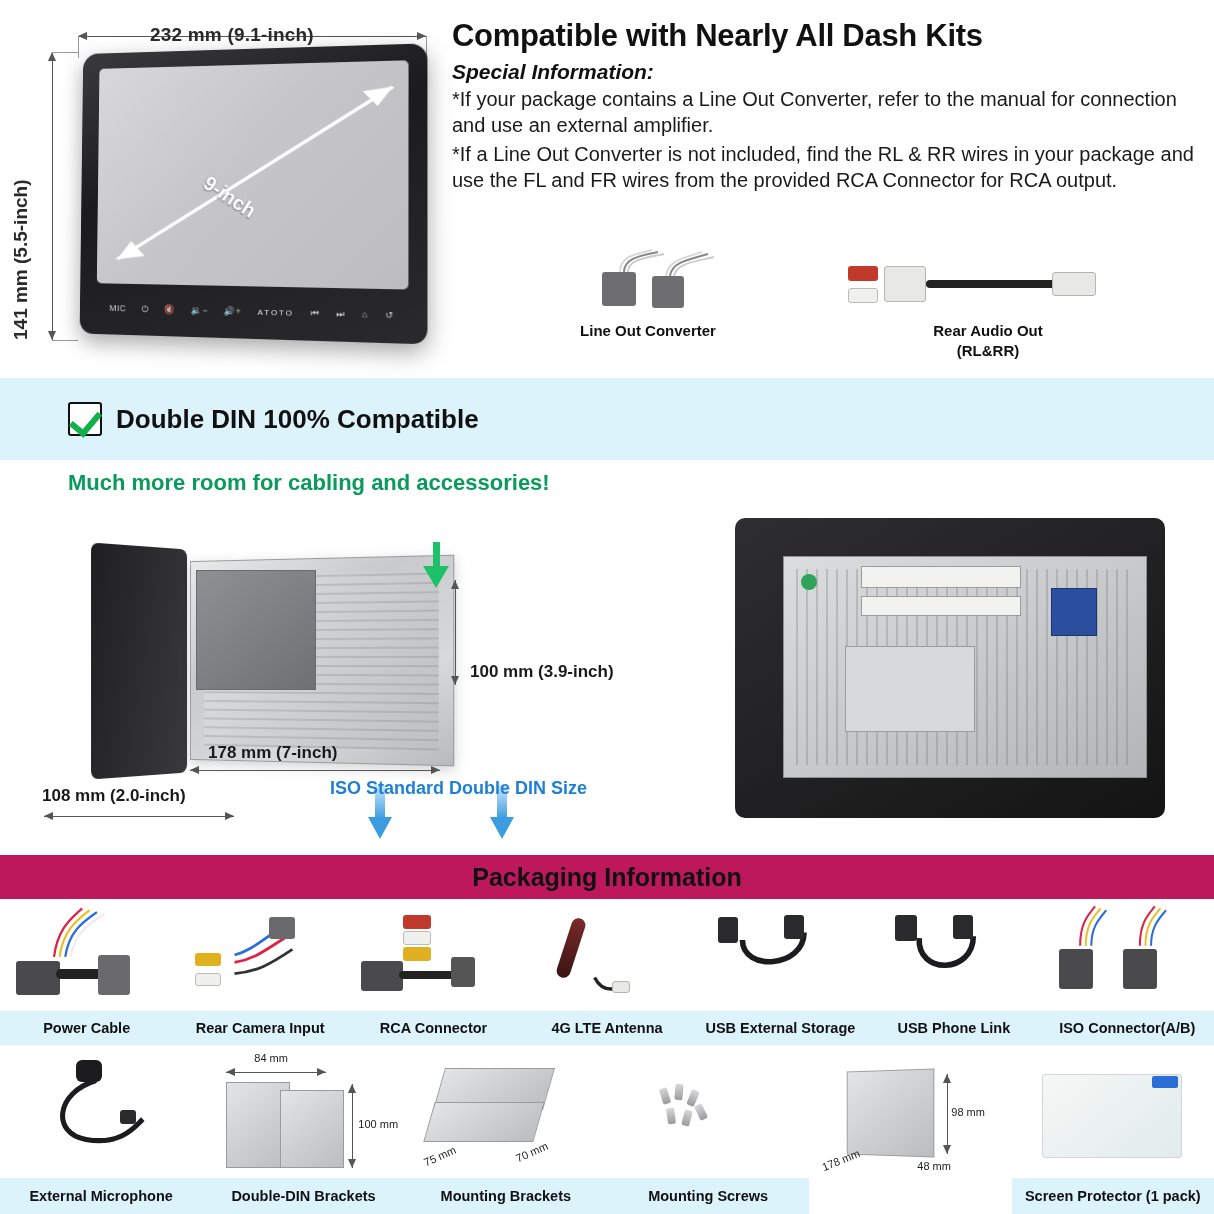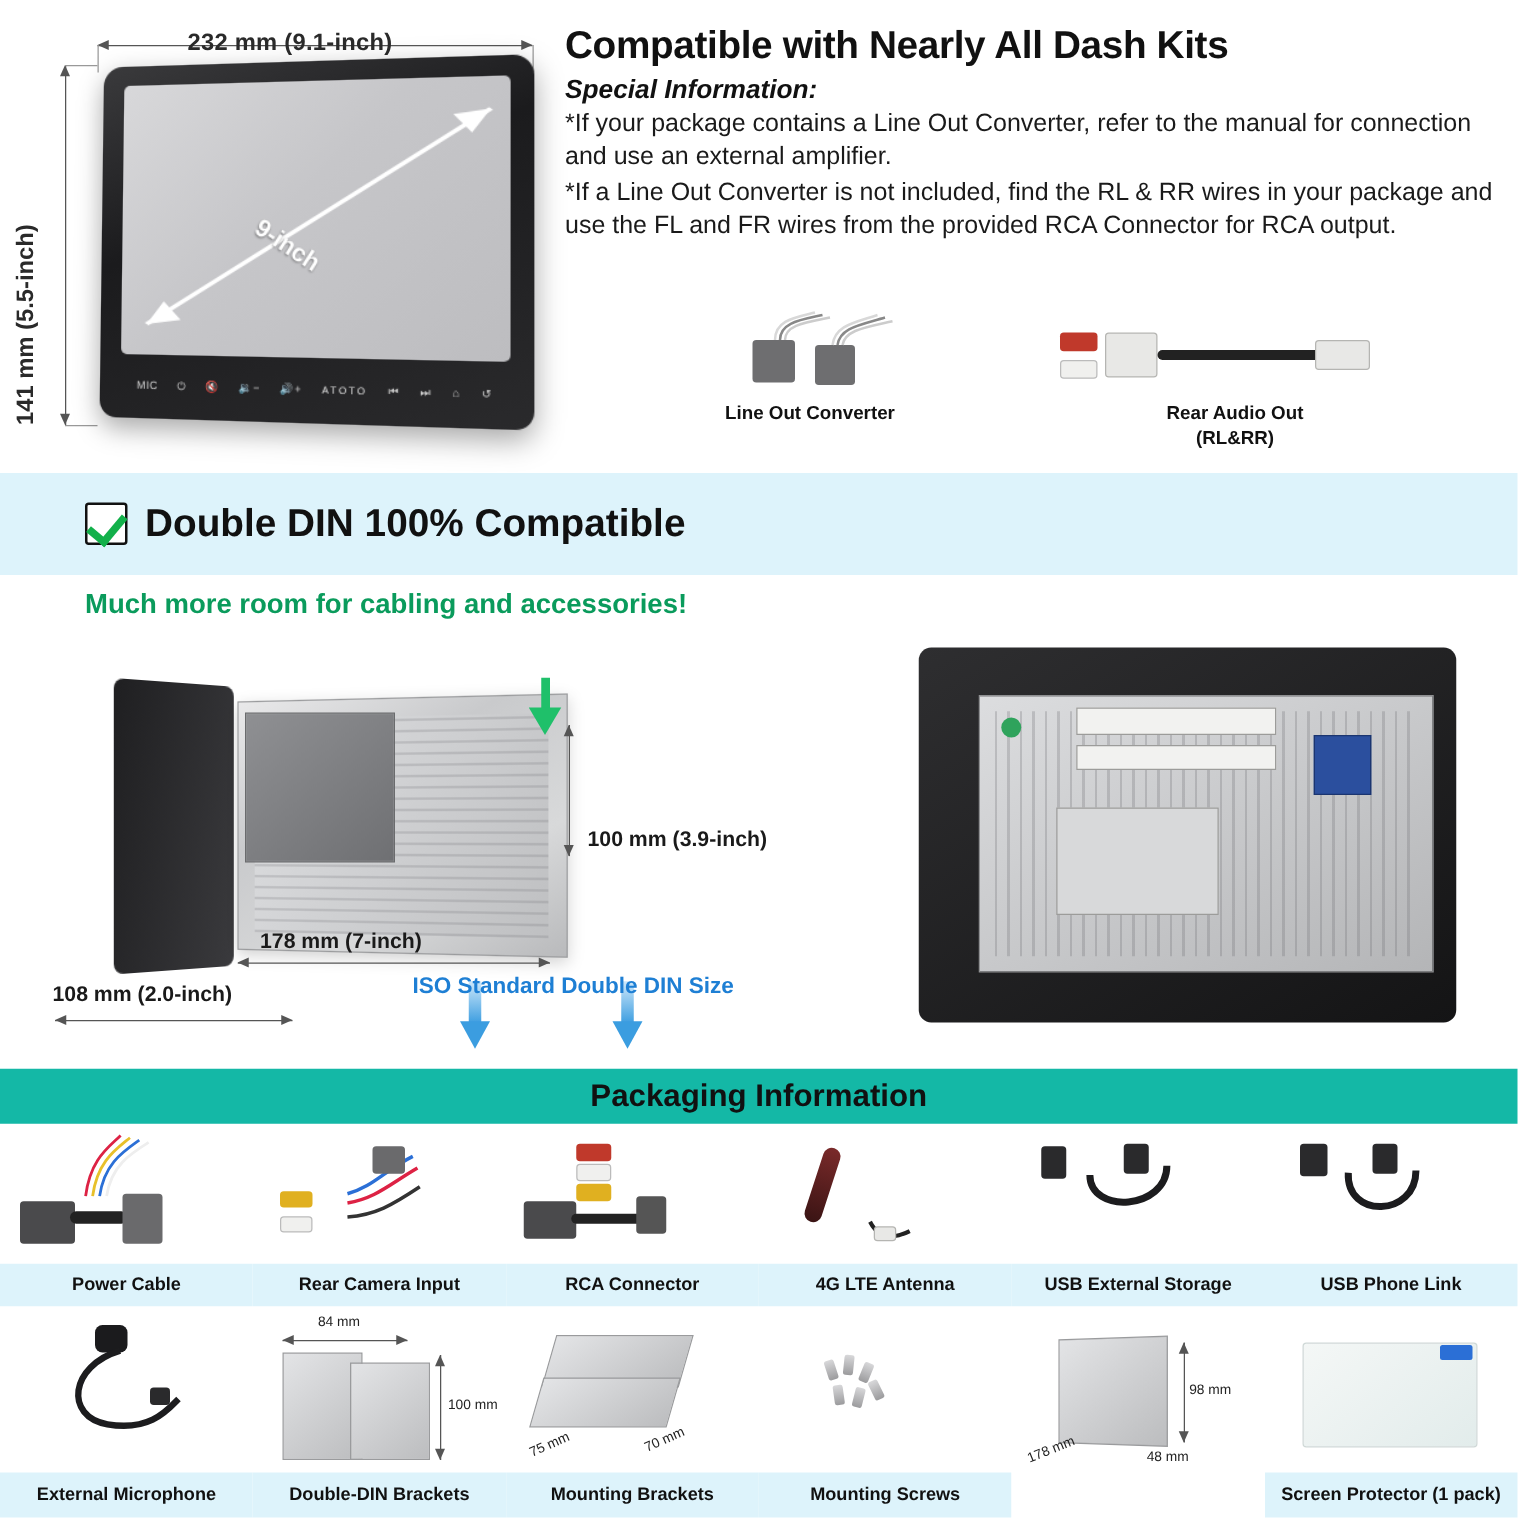--- a/index.html
+++ b/index.html
@@ -109,21 +109,21 @@
     display:flex; align-items:center;
   }
   .check-box{
     width:34px;height:34px;margin-left:68px;margin-right:14px;
     border:2.5px solid #111; border-radius:3px; position:relative; background:#fff;
   }
   .check-box:after{
     content:""; position:absolute; left:6px; top:2px; width:13px; height:23px;
     border:solid #12b04a; border-width:0 6px 6px 0; transform:rotate(40deg);
   }
-  .banner-title{ font-size:31px; font-weight:700; color:#111; }
+  .banner-title{ font-size:26px; font-weight:700; color:#111; }
 
   
   .sec-din{ position:absolute; left:0; top:460px; width:1214px; height:395px; background:#fff; }
   .green-line{
     position:absolute; left:68px; top:10px;
     font-size:22px; font-weight:700; color:#0a9b5c;
   }
 
   .din-photo{
     position:absolute; left:78px; top:58px; width:430px; height:300px;
@@ -195,21 +195,21 @@
   }
   .blue-arrow .stem{ position:absolute; left:7px; top:0; width:10px; height:34px;
     background:linear-gradient(#cfe8fa,#3b9de0); }
   .blue-arrow .head{ position:absolute; left:0; top:32px; width:0;height:0;
     border-left:12px solid transparent;border-right:12px solid transparent;
     border-top:22px solid #3b9de0; }
 
   
   .pack-banner{
     position:absolute; left:0; top:855px; width:1214px; height:44px;
-    background:#14b8a6; display:flex; align-items:center; justify-content:center;
+    background:#be185d; display:flex; align-items:center; justify-content:center;
   }
   .pack-title{ font-size:25px; font-weight:700; color:#111; }
 
   .pack-row{ position:absolute; left:0; width:1214px; }
   .pack-row.r1{ top:899px; height:146px;border-radius:29px; }
   .pack-row.r2{ top:1046px; height:168px; }
   .pack-cells{ display:flex; width:100%; height:100%; }
   .cell{
     position:relative; flex:1 1 0;
     display:flex; flex-direction:column; align-items:center; justify-content:flex-end;
@@ -431,20 +431,37 @@
         <div class="plug" style="left:28px; top:16px; width:22px; height:26px; background:#2a2a2c;"></div>
         <svg viewBox="0 0 150 120" style="position:absolute;inset:0;width:100%;height:100%">
           <path d="M38 42 C36 82, 96 80, 96 40" stroke="#1c1c1e" stroke-width="6" fill="none"></path>
         </svg>
         <div class="plug" style="left:86px; top:16px; width:20px; height:24px; background:#2a2a2c;"></div>
       </div>
       <div class="label">USB Phone Link</div>
     </div>
 
 
+    <div class="cell">
+      <div class="art">
+        <div class="plug" style="left:18px; top:50px; width:34px; height:40px; background:#4a4a4c;"></div>
+        <div class="plug" style="left:82px; top:50px; width:34px; height:40px; background:#4a4a4c;"></div>
+        <svg viewBox="0 0 150 120" style="position:absolute;inset:0;width:100%;height:100%">
+          <path d="M24 50 C24 24, 34 16, 40 8" stroke="#d24" stroke-width="2.2" fill="none"></path>
+          <path d="M30 50 C30 26, 40 18, 46 10" stroke="#e8c02a" stroke-width="2.2" fill="none"></path>
+          <path d="M36 50 C36 28, 46 20, 52 12" stroke="#2b6fd6" stroke-width="2.2" fill="none"></path>
+          <path d="M42 50 C42 30, 52 22, 58 14" stroke="#fff" stroke-width="2.2" fill="none"></path>
+          <path d="M88 50 C88 24, 98 16, 104 8" stroke="#d24" stroke-width="2.2" fill="none"></path>
+          <path d="M94 50 C94 26, 104 18, 110 10" stroke="#e8c02a" stroke-width="2.2" fill="none"></path>
+          <path d="M100 50 C100 28, 110 20, 116 12" stroke="#2b6fd6" stroke-width="2.2" fill="none"></path>
+          <path d="M106 50 C106 30, 116 22, 122 14" stroke="#fff" stroke-width="2.2" fill="none"></path>
+        </svg>
+      </div>
+      <div class="label">ISO Connector(A/B)</div>
+    </div>
 
   </div>
 </div>
 
 <div class="pack-row r2">
   <div class="pack-cells">
 
     <div class="cell">
       <div class="art">
         <div style="position:absolute; left:76px; top:14px; width:26px; height:22px; background:#1b1b1d; border-radius:6px;"></div>

